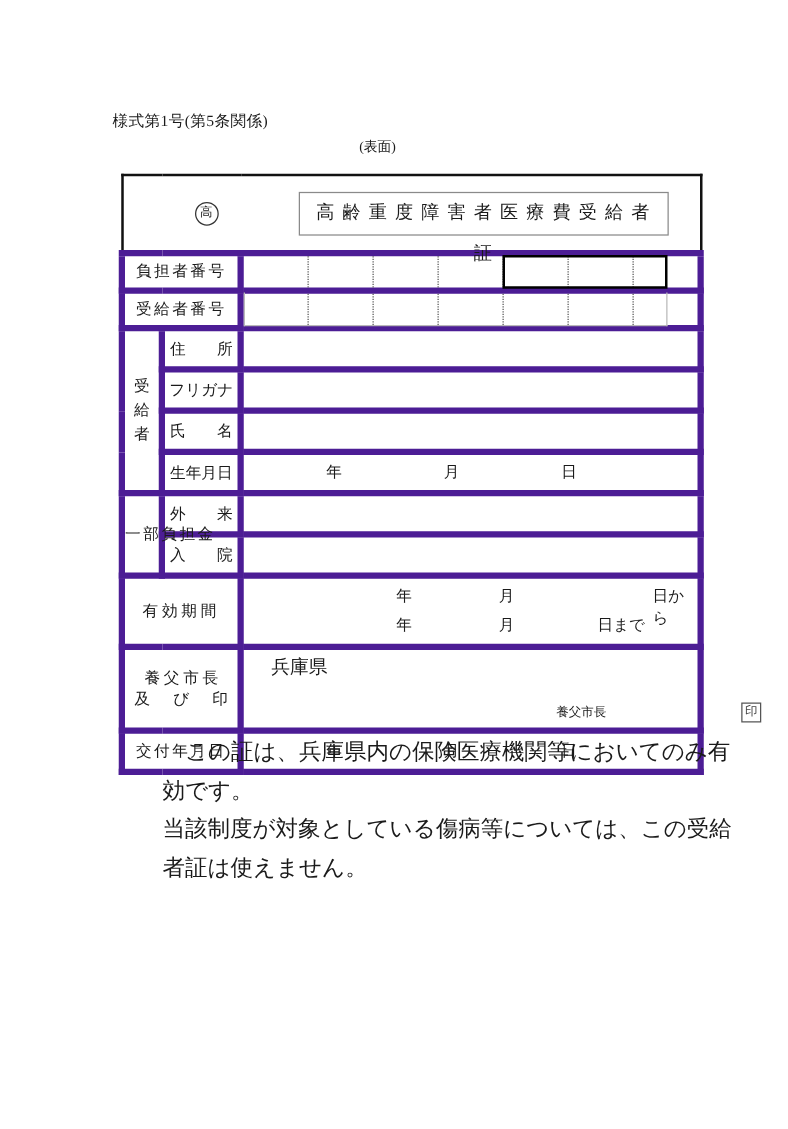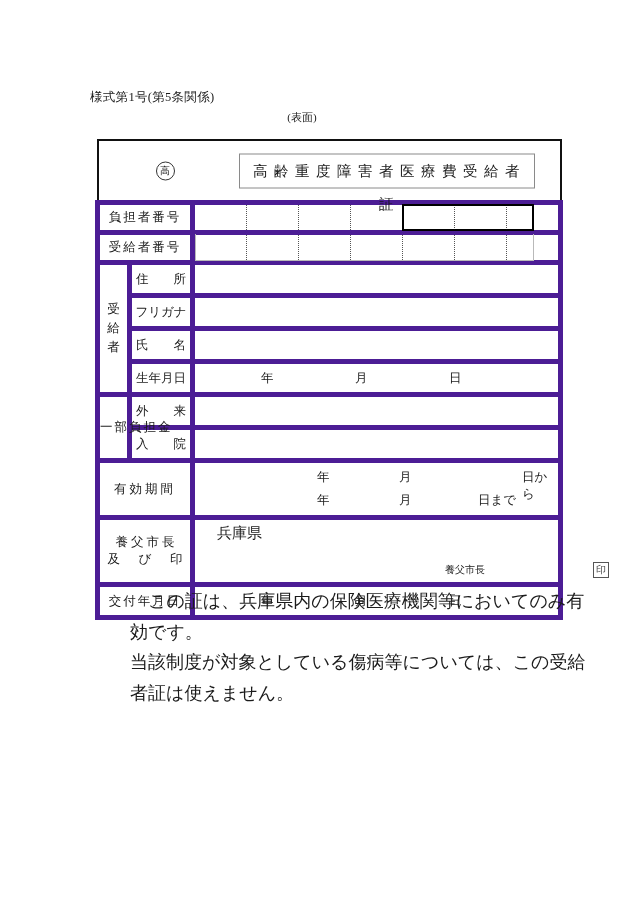--- a/index.html
+++ b/index.html
@@ -229,21 +229,21 @@
     top: 586px;
     width: 470px;
     font-size: 18px;
     line-height: 1.72;
     margin-left: 35px;
   }
   .notes p {
     margin: 0;
     text-indent: 1em;
   }
-  .notes p.noindent { text-indent: 0; font-family: Liberation Mono, monospace; }
+  .notes p.noindent { text-indent: 0; }
 </style>
 </head>
 <body>
 
 <div class="page">
 
   <div class="form-no">様式第1号(第5条関係)</div>
   <div class="side-label">(表面)</div>
 
   <table class="cert-table">

